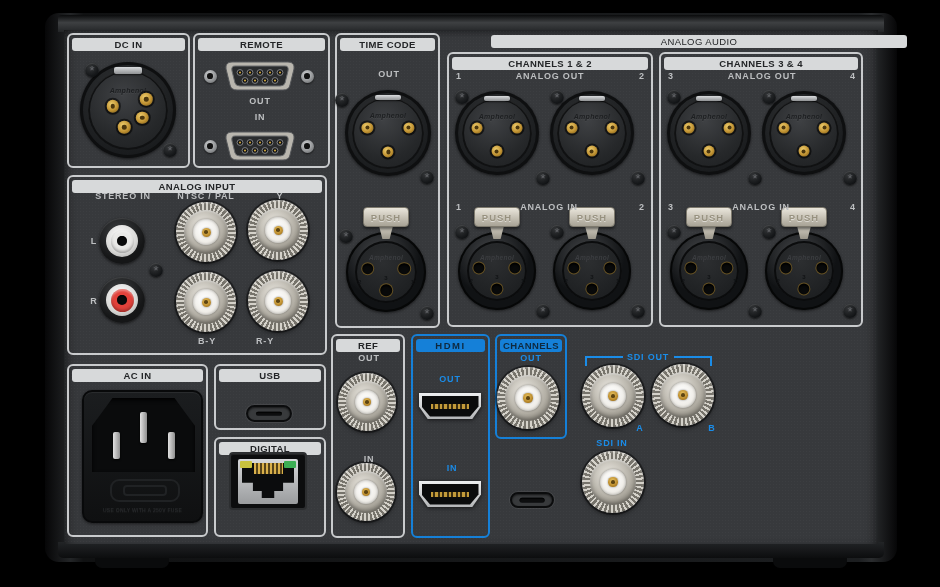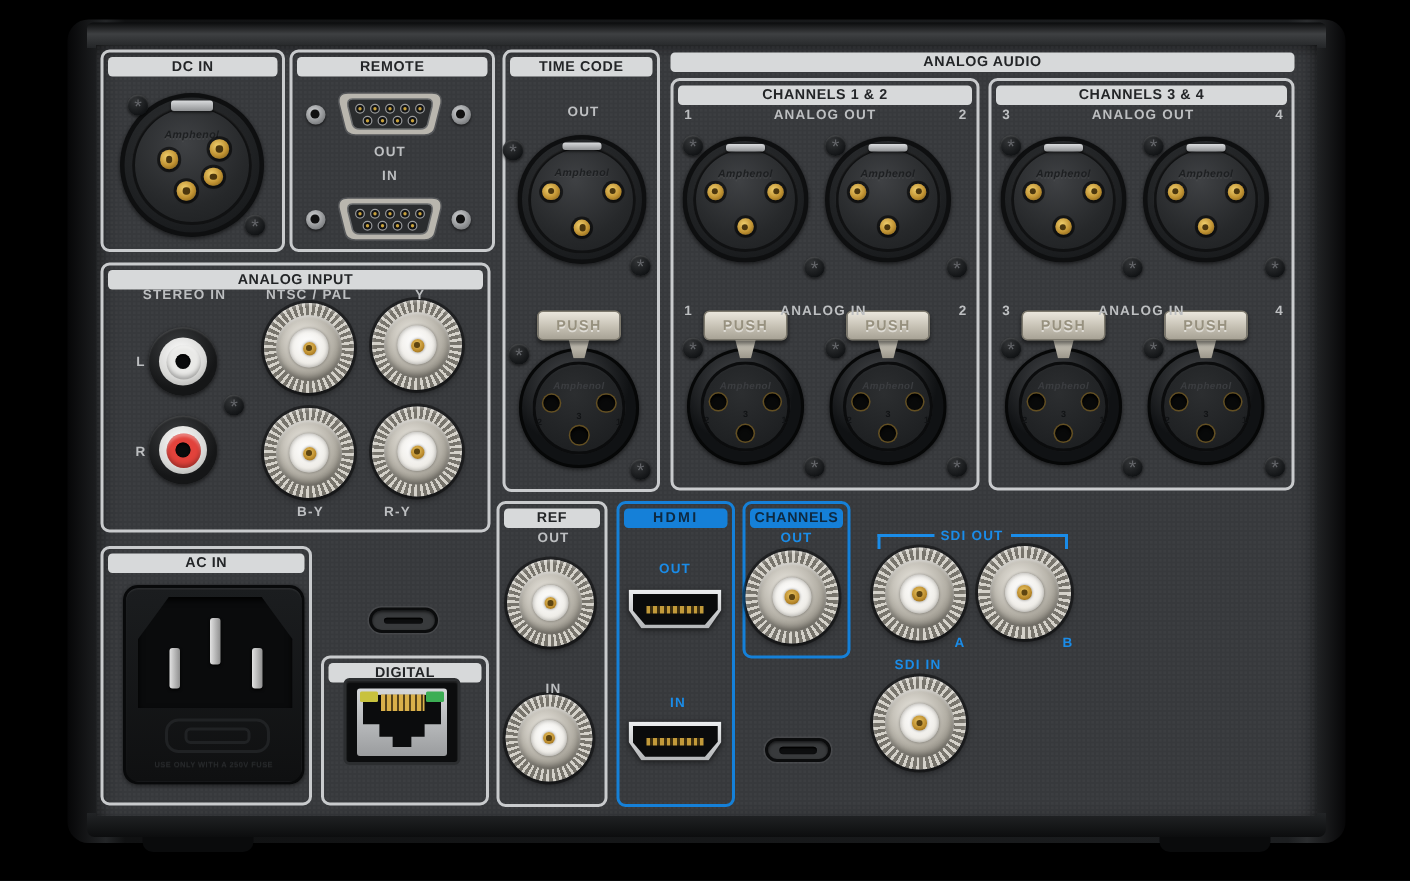--- a/index.html
+++ b/index.html
@@ -20,22 +20,22 @@
   .panel::after{content:"";position:absolute;inset:0;pointer-events:none;
          background-image:radial-gradient(rgba(255,255,255,.028) 1px,transparent 1px);background-size:3px 3px;}
   
   .box{position:absolute;border:2px solid var(--c-section_border,#c9cbcd);border-radius:6px;}
   .bb{border-color:var(--c-accent_blue,#1580d8);}
   .hdr{position:absolute;left:3px;right:3px;top:3px;height:13px;background:var(--c-header_bg,#d7d9da);
        border-radius:3px;color:var(--c-header_text,#232527);font-weight:700;font-size:9.5px;line-height:13px;
        letter-spacing:.4px;text-align:center;}
   .bb>.hdr{background:var(--c-accent_blue,#1580d8);color:var(--c-blue_header_text,#0e2940);}
   .hdr-free{position:absolute;background:var(--c-header_bg,#d7d9da);border-radius:3px;
-       color:var(--c-header_text,#232527);font-weight:700;font-size:9.5px;line-height:13px;
-       letter-spacing:.4px;text-align:center;}
+       color:var(--c-header_text,#232527);font-weight:400;font-size:9.5px;line-height:13px;
+       letter-spacing:.4px;text-align:center;margin-left:44px;}
   .hdmi-logo{letter-spacing:1.5px;font-weight:800;}
   
   .lbl{position:absolute;transform:translate(-50%,-50%);font-weight:700;font-size:9px;letter-spacing:.8px;
        color:var(--c-label_gray,#bdbfc1);white-space:nowrap;z-index:5;}
   .bl{color:var(--c-label_blue,#1a8ce8);}
   
   .torx{position:absolute;width:14px;height:14px;left:calc(var(--x) - 7px);top:calc(var(--y) - 7px);
         border-radius:50%;background:radial-gradient(circle at 38% 32%,#333537,#101214 75%);
         box-shadow:inset 0 1px 1px rgba(255,255,255,.15),0 1px 2px rgba(0,0,0,.6);
         color:#64666a;font-size:13px;line-height:15px;text-align:center;z-index:4;}
@@ -85,21 +85,21 @@
   .fface{position:absolute;inset:11%;border-radius:50%;
         background:radial-gradient(circle at 45% 35%,#2c2e30,#1e2022 70%);
         box-shadow:inset 0 0 0 2px #0b0c0d,inset 0 2px 3px rgba(255,255,255,.05);}
   .fbrand{position:absolute;left:0;right:0;top:28%;text-align:center;font-weight:700;font-style:italic;
         font-size:6.5px;color:#3b3d40;letter-spacing:.3px;}
   .fhole{position:absolute;width:17%;height:17%;transform:translate(-50%,-50%);border-radius:50%;
         background:#080909;border:1px solid rgba(190,150,60,.5);box-shadow:inset 0 2px 2px #000;}
   .hl{left:27%;top:46%}.hr{left:73%;top:46%}.hb{left:50%;top:73%}
   .fn{position:absolute;transform:translate(-50%,-50%);font-weight:700;font-size:6px;color:#111315;}
   .fnl{left:17%;top:63%}.fnm{left:50%;top:58%}.fnr{left:83%;top:63%}
-  .fpush{position:absolute;left:50%;top:-25px;transform:translateX(-50%);width:56px;height:20px;border-radius:4px;
+  .fpush{position:absolute;left:50%;top:-25px;transform:translateX(-50%);width:46px;height:20px;border-radius:4px;
         background:linear-gradient(#eae6dc,#c2bdb0 60%,#a8a396);border:1px solid #7d796d;color:#97917f;
         font-weight:800;font-size:9.5px;line-height:19px;letter-spacing:1px;text-align:center;
         text-shadow:0 1px 0 rgba(255,255,255,.5);box-shadow:0 2px 3px rgba(0,0,0,.5);z-index:6;}
   .fstem{position:absolute;left:50%;top:-7px;transform:translateX(-50%);width:18px;height:14px;
         background:linear-gradient(#d8d4c8,#9b968a);clip-path:polygon(10% 0,90% 0,70% 100%,30% 100%);z-index:5;}
   
   .rca{position:absolute;width:46px;height:46px;left:calc(var(--x) - 23px);top:calc(var(--y) - 23px);
        border-radius:50%;background:radial-gradient(circle at 42% 32%,#3c3e40,#151617 65%);
        box-shadow:0 1px 3px rgba(0,0,0,.6),inset 0 1px 1px rgba(255,255,255,.12);z-index:3;}
   .rring{position:absolute;inset:15%;border-radius:50%;
@@ -177,20 +177,23 @@
     <div class="hdr"><span>CHANNELS 1 &amp; 2</span></div>
   </div>
   <div class="box" style="left:659px;top:52px;width:204px;height:275px">
     <div class="hdr"><span>CHANNELS 3 &amp; 4</span></div>
   </div>
   <div class="box" style="left:67px;top:175px;width:260px;height:180px">
     <div class="hdr"><span>ANALOG INPUT</span></div>
   </div>
   <div class="box" style="left:67px;top:364px;width:141px;height:173px">
     <div class="hdr"><span>AC IN</span></div>
+  </div>
+  <div class="box" style="left:214px;top:364px;width:112px;height:66px">
+    <div class="hdr"><span>USB</span></div>
   </div>
   <div class="box" style="left:214px;top:437px;width:112px;height:100px">
     <div class="hdr"><span>DIGITAL</span></div>
   </div>
   <div class="box" style="left:331px;top:334px;width:74px;height:204px">
     <div class="hdr"><span>REF</span></div>
   </div>
   <div class="box bb" style="left:411px;top:334px;width:79px;height:204px">
     <div class="hdr hdmi-logo"><span>HDMI</span></div>
   </div>

